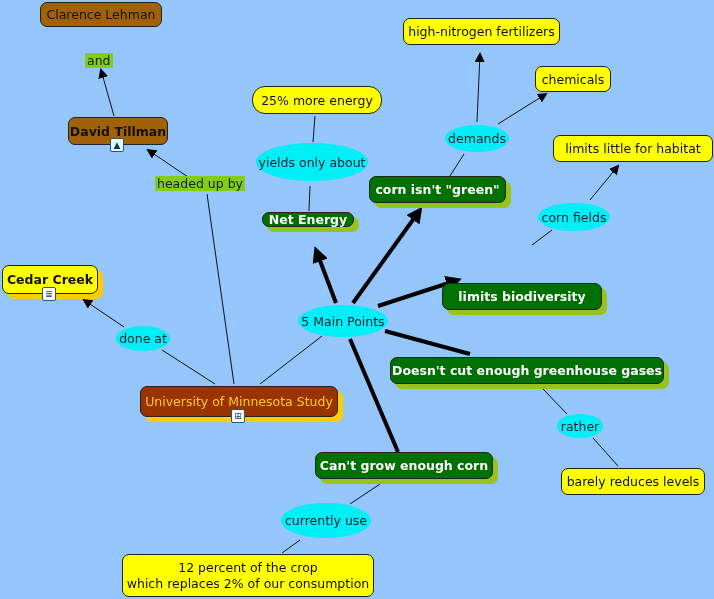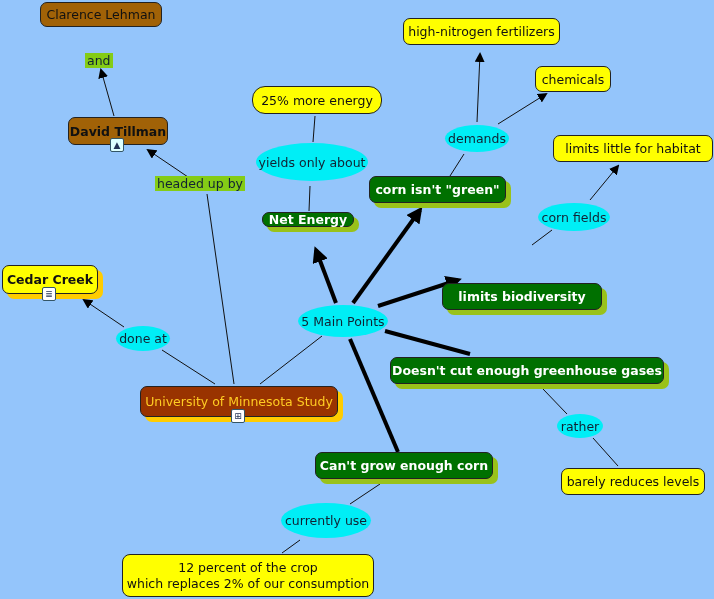--- a/index.html
+++ b/index.html
@@ -78,21 +78,21 @@
 <div class="node yellow" style="left:535px;top:66px;width:76px;height:26px;">chemicals</div>
 <div class="node green" style="left:369px;top:176px;width:137px;height:27px;">corn isn't "green"</div>
 
 <div class="node yellow" style="left:553px;top:135px;width:160px;height:27px;">limits little for habitat</div>
 <div class="node green" style="left:442px;top:247px;width:160px;height:27px;margin-top:36px;">limits biodiversity</div>
 
 <div class="node green" style="left:390px;top:357px;width:274px;height:27px;">Doesn't cut enough greenhouse gases</div>
 <div class="node yellow" style="left:561px;top:468px;width:144px;height:27px;">barely reduces levels</div>
 
 <div class="node green" style="left:315px;top:452px;width:178px;height:27px;">Can't grow enough corn</div>
-<div class="node yellow" style="left:122px;top:554px;width:252px;height:43px;flex-direction:column;line-height:16px;border-radius:8px;">
+<div class="node yellow" style="left:122px;top:554px;width:252px;height:43px;flex-direction:column;line-height:16px;">
   <span>12 percent of the crop</span>
   <span>which replaces 2% of our consumption</span>
 </div>
 
 <div class="label" style="left:85px;top:53px;">and</div>
 <div class="label" style="left:155px;top:176px;">headed up by</div>
 <div class="ellipse" style="left:116px;top:326px;width:54px;height:25px;">done at</div>
 <div class="ellipse" style="left:298px;top:305px;width:90px;height:32px;">5 Main Points</div>
 <div class="ellipse" style="left:256px;top:143px;width:112px;height:38px;">yields only about</div>
 <div class="ellipse" style="left:445px;top:125px;width:64px;height:27px;">demands</div>

